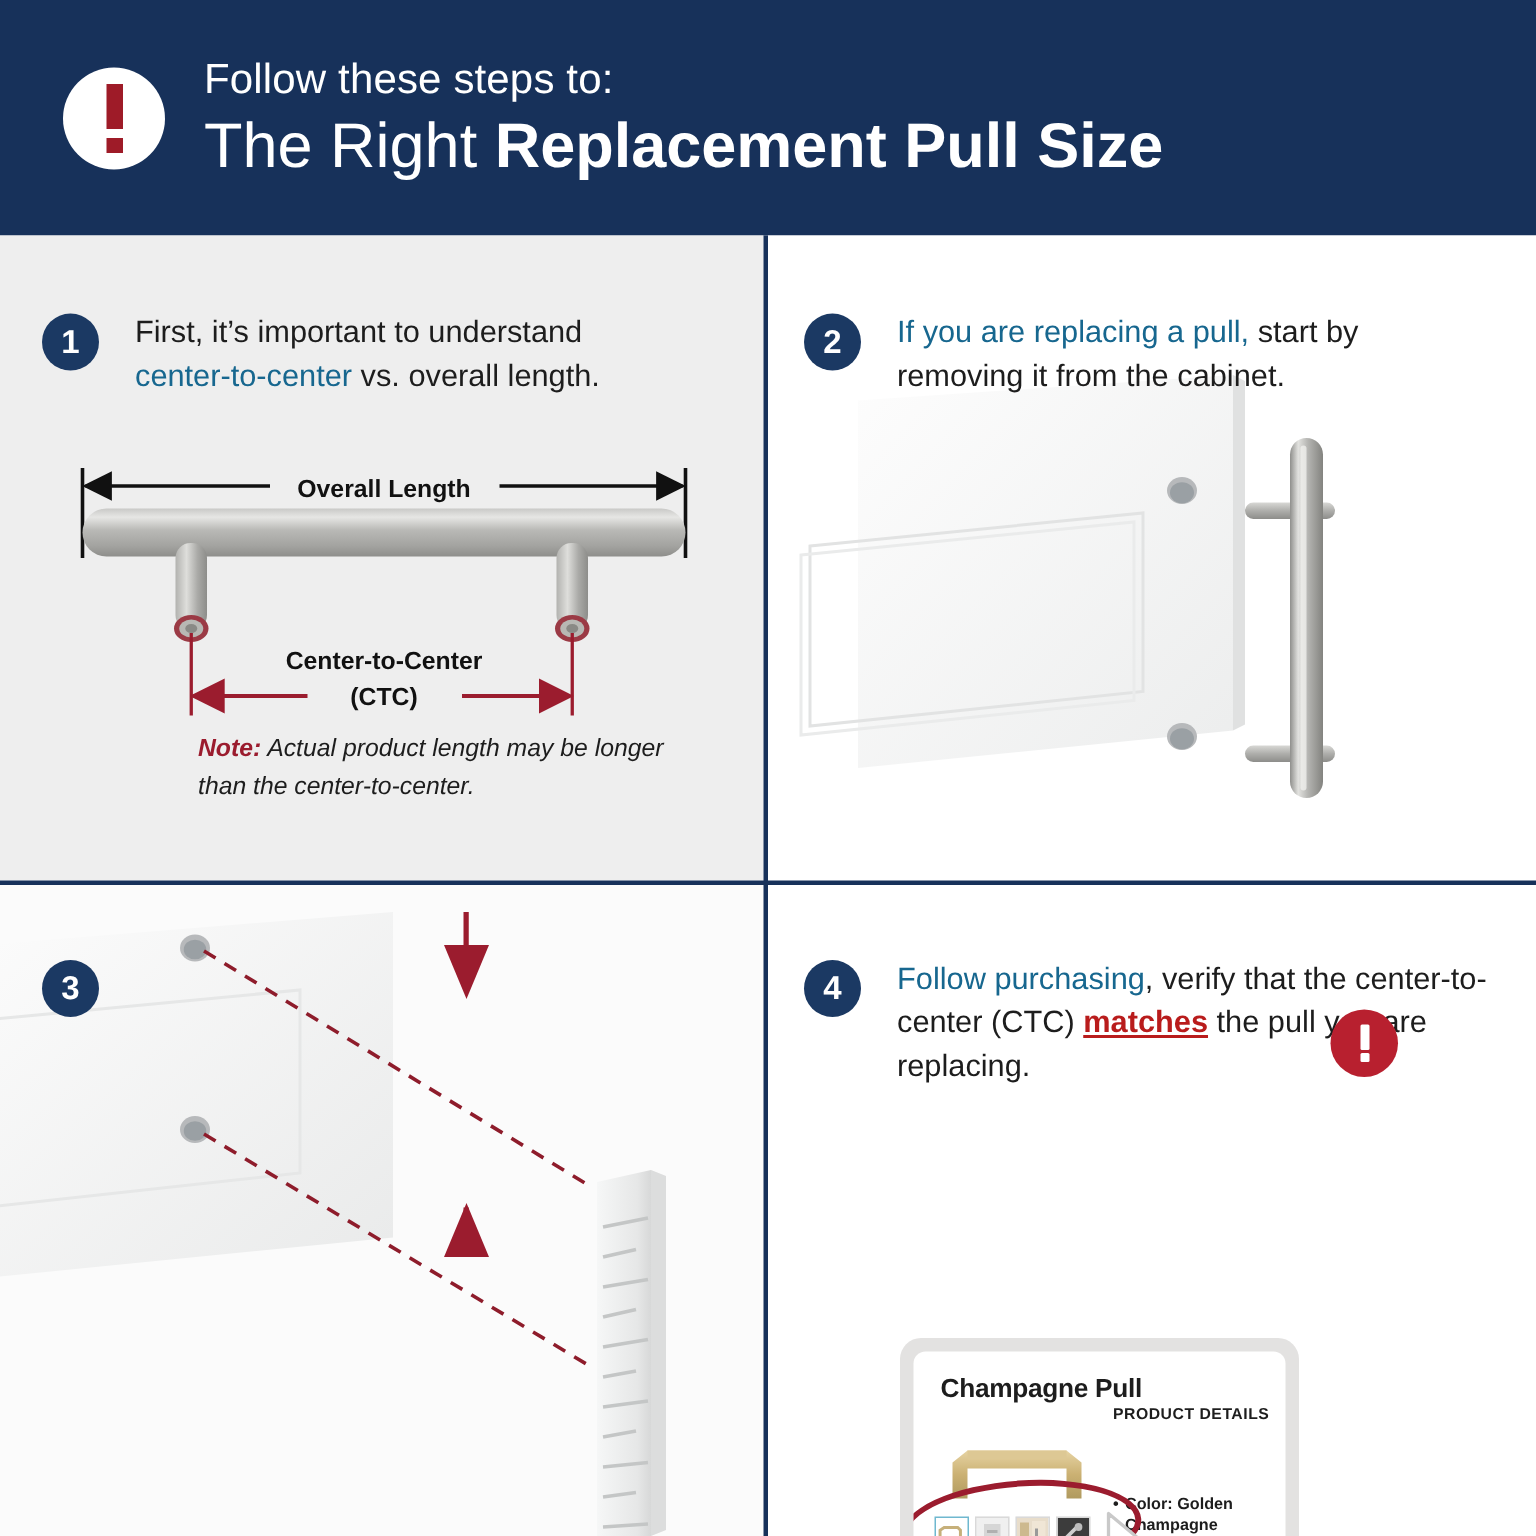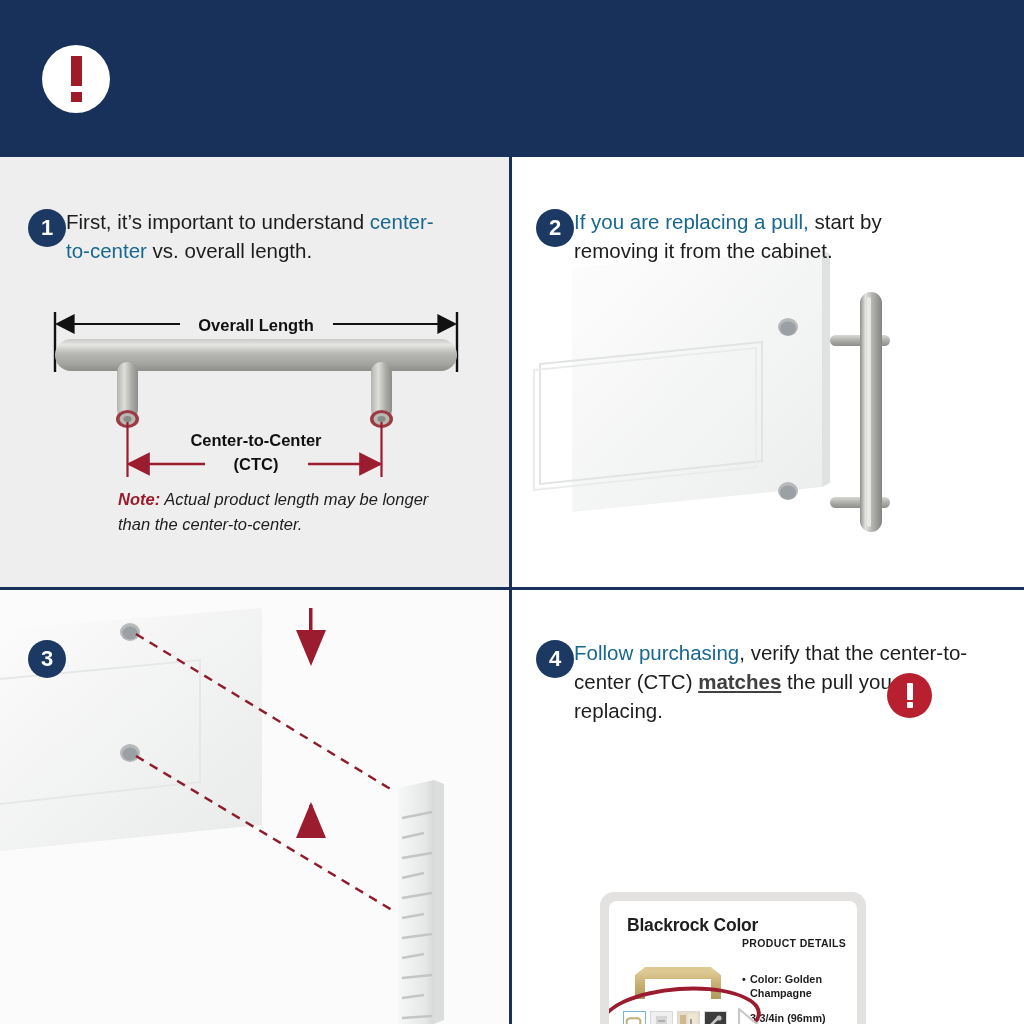--- a/index.html
+++ b/index.html
@@ -50,30 +50,30 @@
 
   
   .step-head{position:absolute;display:flex;align-items:flex-start;}
   .step-badge{
     width:38px;height:38px;border-radius:50%;background:#1b3963;
     color:#fff;font-size:22px;font-weight:700;
     display:flex;align-items:center;justify-content:center;
     flex:0 0 auto;margin-top:2px;
   }
   .step-copy{
-    margin-left:0;font-size:20.5px;line-height:1.42;color:#1d1d1d;
+    margin-left:24px;font-size:20.5px;line-height:1.42;color:#1d1d1d;
   }
   .accent{color:#17678f;font-weight:400;}
   .ital{font-style:italic;}
-  .ul-link{color:#404040;font-weight:700;text-decoration:underline;}
+  .ul-link{color:#b91c1c;font-weight:700;text-decoration:underline;}
 
   
   .diagram{position:absolute;left:0;top:0;width:509px;height:430px;}
   .note{
-    position:absolute;left:118px;top:487px;width:340px;
+    position:absolute;left:132px;top:487px;width:340px;
     font-size:16.5px;font-style:italic;line-height:1.5;color:#1d1d1d;
   }
   .note b{color:#9b1c2e;font-weight:700;font-style:italic;}
 
   
   .monitor{position:absolute;left:88px;top:302px;width:275px;height:230px;}
   .screen-bezel{
     position:absolute;left:0;top:0;width:266px;height:200px;
     background:#e3e2e1;border-radius:14px;
   }
@@ -89,21 +89,21 @@
   .thumbs{position:absolute;left:14px;top:110px;display:flex;gap:4px;}
   .thumb{width:21px;height:21px;border:1px solid #d9d9d9;background:#f2f2f2;overflow:hidden;}
   .thumb.sel{border:1.5px solid #6fb8cf;background:#ffffff;}
   .details-head{
     position:absolute;left:133px;top:36px;font-size:10.5px;font-weight:700;
     letter-spacing:.35px;color:#1d1d1d;
   }
   .bullets{position:absolute;left:133px;top:72px;width:118px;}
   .bullet{
     font-size:10.8px;font-weight:700;line-height:1.28;color:#1d1d1d;margin-bottom:11px;
-    position:relative;padding-left:8px;
+    position:relative;padding-left:8px;margin-top:24px;
   }
   .bullet::before{content:"\2022";position:absolute;left:0;top:0;}
   .circle-mark{
     position:absolute;left:118px;top:92px;width:148px;height:54px;
     border:4px solid #9b1c2e;border-radius:50%;
     transform:rotate(-4deg);
   }
   .cursor{position:absolute;left:230px;top:118px;width:46px;height:52px;}
   .alert-badge{
     position:absolute;left:378px;top:88px;width:45px;height:45px;border-radius:50%;
@@ -116,20 +116,24 @@
 <body>
 
 <div class="infographic">
 
   <div class="header">
     <div class="header-icon">
       <span class="bang">
         <span class="bar"></span>
           <span class="dot"></span>
       </span>
+    </div>
+    <div class="header-text">
+      <div class="header-kicker">Follow these steps to:</div>
+      <div class="header-title"><span>The Right </span><b>Replacement Pull Size</b></div>
     </div>
   </div>
 
   <div class="grid">
 
     <div class="panel p1">
       <div class="step-head" style="left:28px;top:50px;width:420px;">
         <div class="step-badge">1</div>
         <div class="step-copy"><span>First, it’s important to understand </span><span class="accent">center-to-center</span><span> vs. overall length.</span></div>
       </div>
@@ -297,21 +301,21 @@
       <div class="step-head" style="left:24px;top:48px;width:460px;">
         <div class="step-badge">4</div>
         <div class="step-copy"><span class="accent">Follow purchasing</span><span>, verify that the center-to-center (CTC) </span><span class="ul-link">matches</span><span> the pull you are replacing.</span></div>
       </div>
 
       <div class="monitor">
 
         <div class="screen-bezel">
           <div class="screen">
 
-            <div class="card-title">Blackrock Color</div>
+            <div class="card-title">Champagne Pull</div>
 
             <svg class="prod-thumb" viewBox="0 0 110 56">
               <defs>
                 <linearGradient id="goldg" x1="0" y1="0" x2="0" y2="1">
                   <stop offset="0" stop-color="#e6d3a3"></stop>
                   <stop offset="0.5" stop-color="#cbb173"></stop>
                   <stop offset="1" stop-color="#b09a5f"></stop>
                 </linearGradient>
               </defs>
               <path d="M12 50 L12 26 L22 18 L88 18 L98 26 L98 50 L88 50 L88 30 L22 30 L22 50 Z" fill="url(#goldg)"></path>

